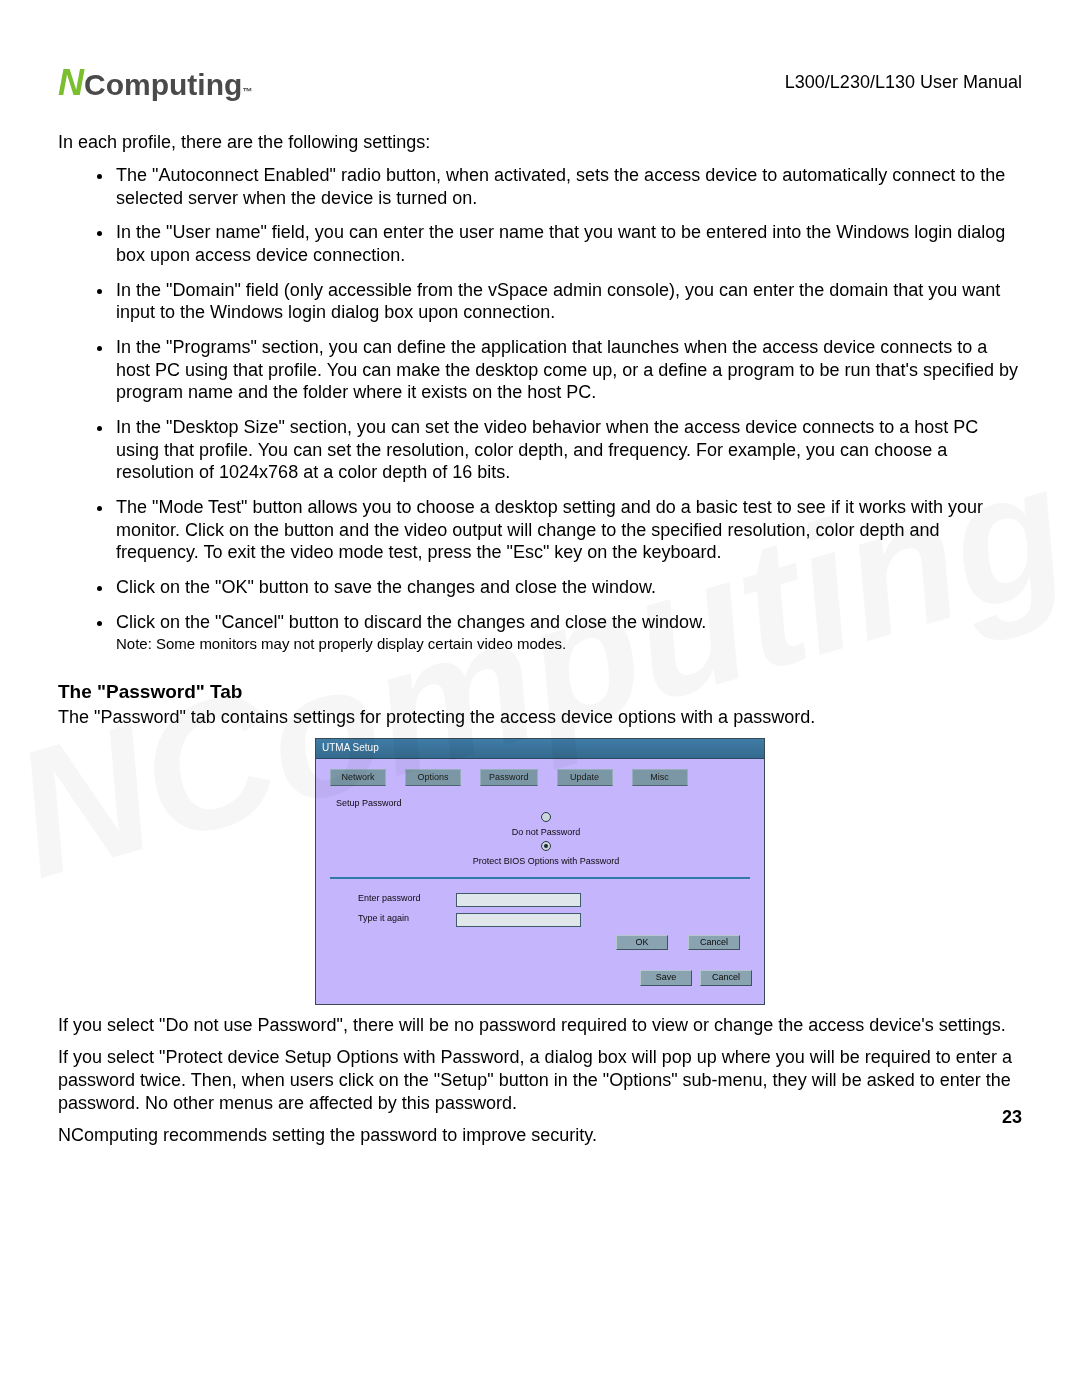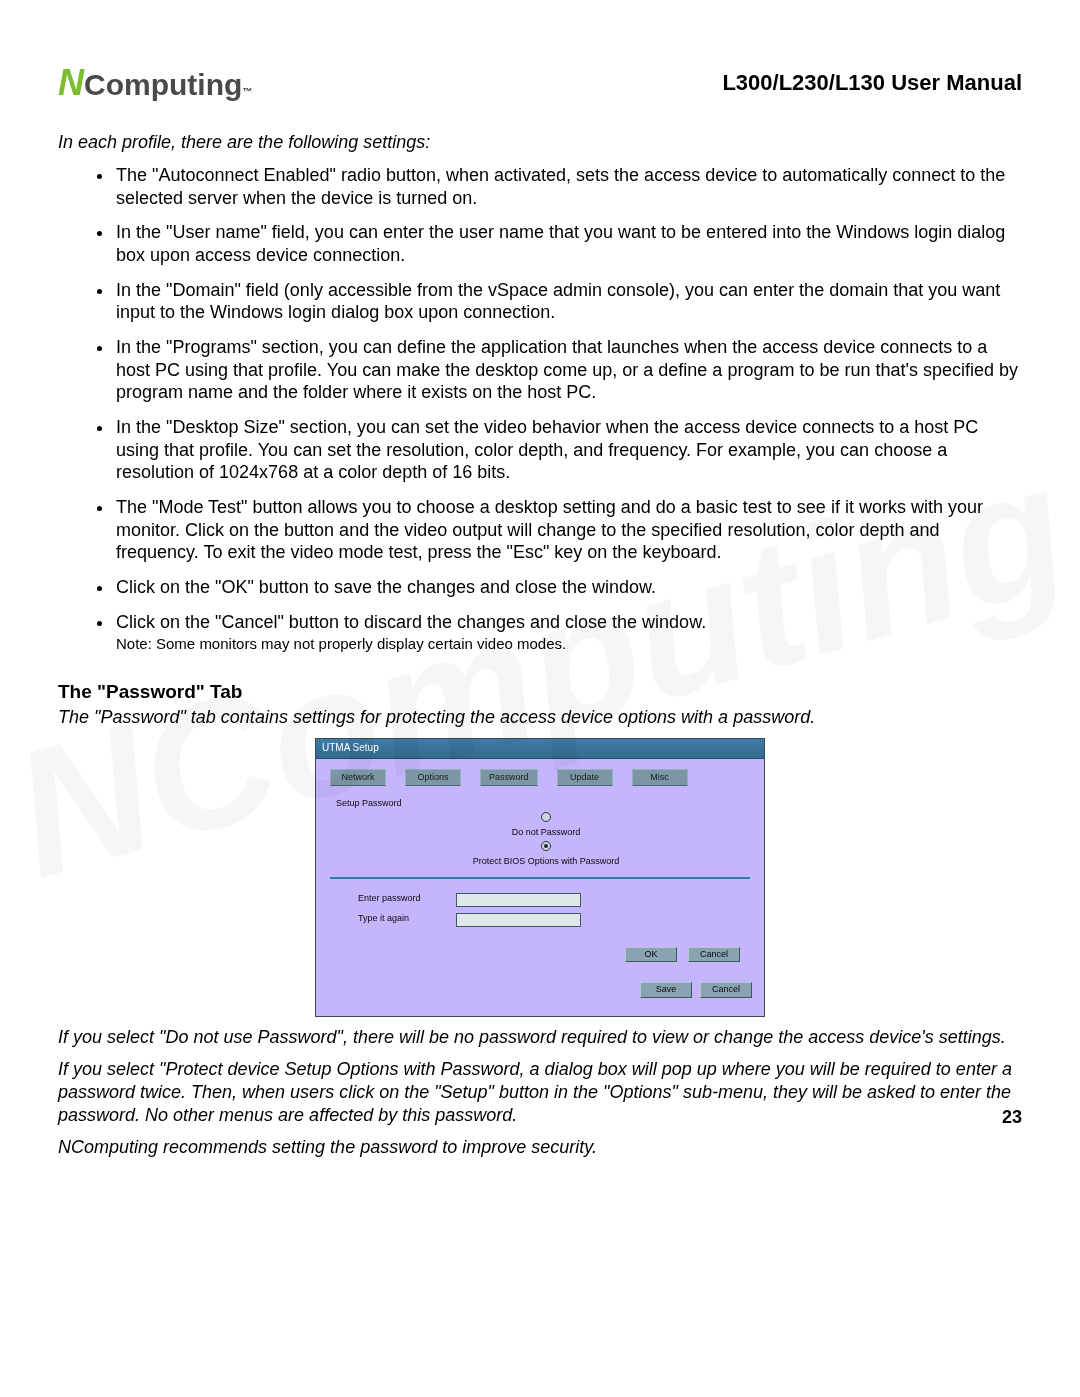--- a/index.html
+++ b/index.html
@@ -40,26 +40,24 @@
     color: #4a4a4a;
     font-size: 30px;
     font-weight: bold;
   }
   .logo .tm {
     color: #4a4a4a;
     font-size: 10px;
     vertical-align: super;
   }
   .manual-title {
-    font-size: 22px;
-    font-weight: bold;
+    font-size: 18px;
   }
   p.body {
     margin: 0 0 10px 0;
-    font-style: italic;
   }
   ul.bullets {
     margin: 0 0 0 0;
     padding-left: 56px;
   }
   ul.bullets > li {
     margin-bottom: 12px;
     padding-left: 2px;
   }
   .note {
@@ -166,22 +164,22 @@
     height: 14px;
     border: 1px solid #3f5a68;
     background: #dfe7eb;
     font-size: 9px;
     padding: 0 3px;
     box-sizing: border-box;
   }
   .btn-row {
     display: flex;
     justify-content: flex-end;
-    gap: 11px;
-    margin-top: 20px;
+    gap: 20px;
+    margin-top: 8px;
   }
   .btn, .btn-outer {
     font-size: 9px;
     padding: 1px 10px;
     background: #8aa3b0;
     border: 1px solid #b7c7d0;
     border-right-color: #3f5460;
     border-bottom-color: #3f5460;
     color: #0a0a0a;
     min-width: 30px;

